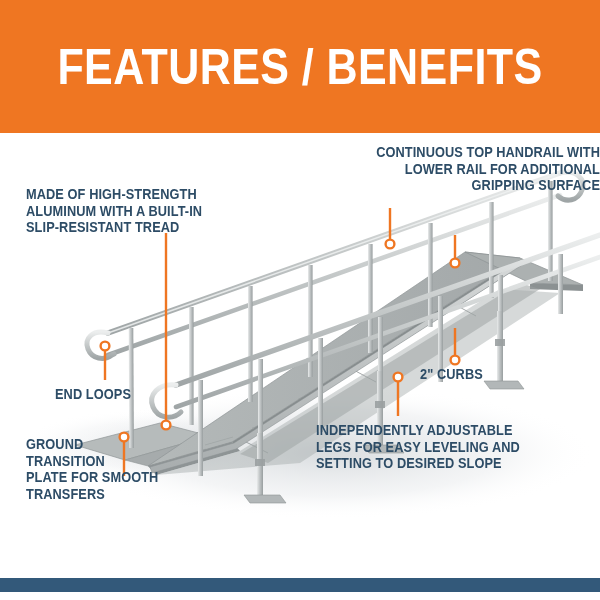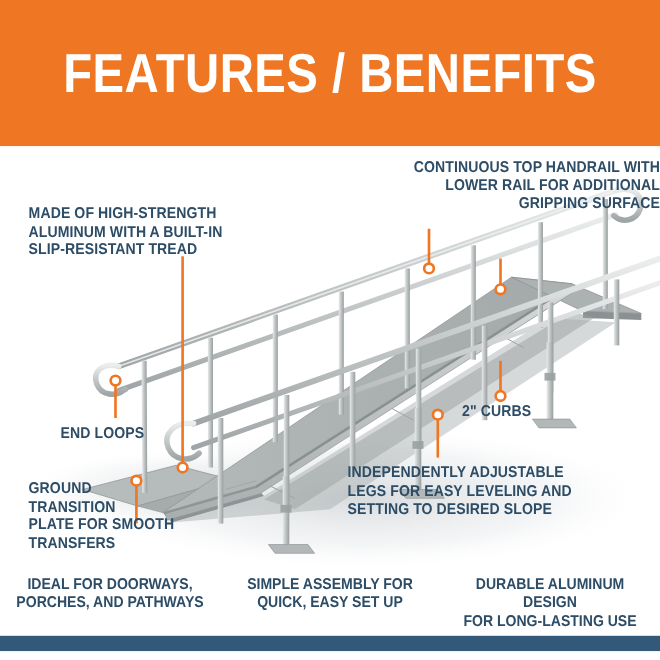--- a/index.html
+++ b/index.html
@@ -288,24 +288,16 @@
   <div class="callout c-ground">GROUND
 TRANSITION
 PLATE FOR SMOOTH TRANSFERS</div>
 
   <div class="callout c-curbs">2" CURBS</div>
 
   <div class="callout c-legs">INDEPENDENTLY ADJUSTABLE
 LEGS FOR EASY LEVELING AND
 SETTING TO DESIRED SLOPE</div>
 
-  <div class="bottom-strip">
-    <div class="strip-cell">IDEAL FOR DOORWAYS,
-PORCHES, AND PATHWAYS</div>
-    <div class="strip-cell">SIMPLE ASSEMBLY FOR
-QUICK, EASY SET UP</div>
-    <div class="strip-cell">DURABLE ALUMINUM DESIGN
-FOR LONG-LASTING USE</div>
-  </div>
 
   <div class="footer-bar"></div>
 
 </div>
 
 </body></html>

